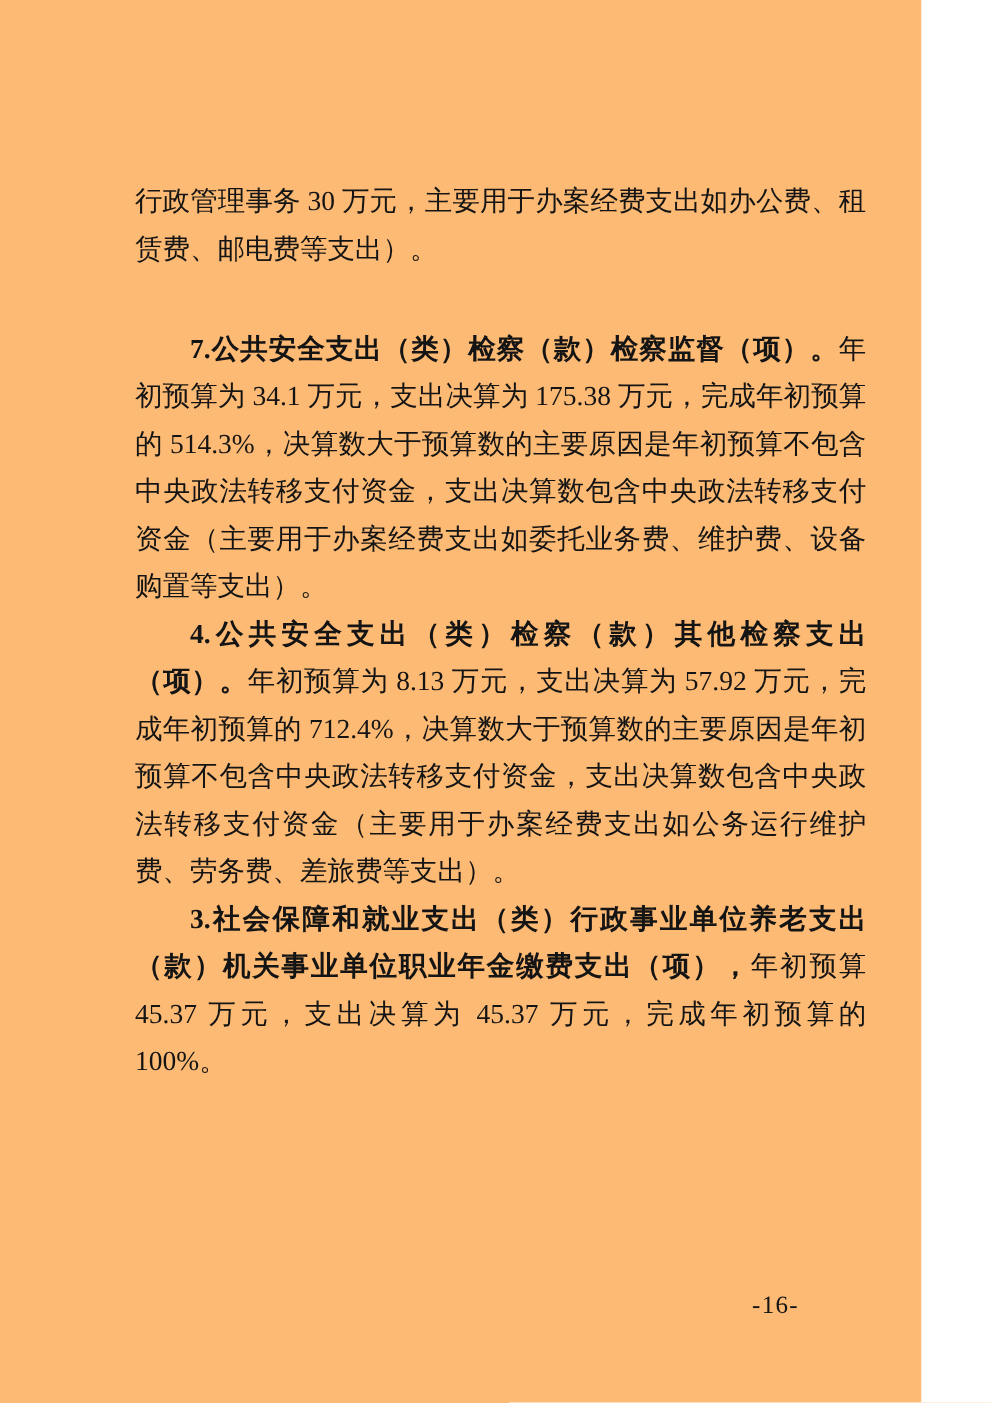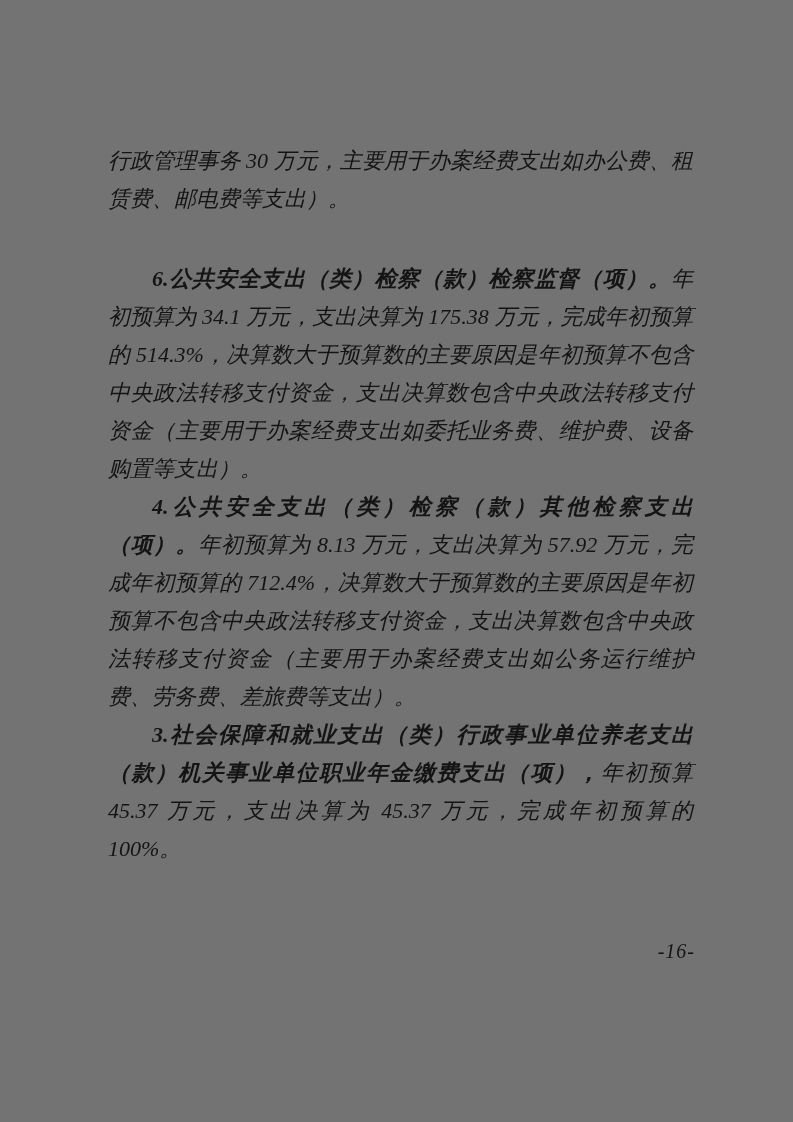--- a/index.html
+++ b/index.html
@@ -4,58 +4,57 @@
 <style>
   * { margin: 0; padding: 0; box-sizing: border-box; }
   html, body {
     width: 793px;
     height: 1122px;
     background: #ffffff;
     font-family: "Liberation Serif", "DejaVu Serif", serif;
   }
   .page {
     position: relative;
-    width: 793px;
+    width: 737px;
     height: 1122px;
-    background: #737373;
+    background: #fdba74;
     overflow: hidden;
-    font-style: italic;
   }
   .content {
     position: absolute;
     left: 108px;
     top: 142px;
     width: 585px;
     font-size: 22px;
     line-height: 38px;
     color: #141414;
     text-align: justify;
     text-justify: inter-ideograph;
   }
   p.para { margin: 0; }
   p.para.indent { text-indent: 44px; }
   .spacer { height: 42px; }
   .seg-bold { font-weight: 700; }
   .seg-regular { font-weight: 400; }
   .page-number {
     position: absolute;
-    top: 940px;
+    top: 1033px;
     right: 98px;
     font-size: 20px;
     color: #141414;
     letter-spacing: 1px;
     font-family: "Liberation Serif", "DejaVu Serif", serif;
     text-align: center;
   }
 </style>
 </head>
 <body>
 
 <div class="page">
   <div class="content">
       <p class="para"><span class="seg-regular">行政管理事务 30 万元，主要用于办案经费支出如办公费、租赁费、邮电费等支出）。</span></p>
       <div class="spacer"></div>
-      <p class="para indent"><span class="seg-bold">6.公共安全支出（类）检察（款）检察监督（项）。</span><span class="seg-regular">年初预算为 34.1 万元，支出决算为 175.38 万元，完成年初预算的 514.3%，决算数大于预算数的主要原因是年初预算不包含中央政法转移支付资金，支出决算数包含中央政法转移支付资金（主要用于办案经费支出如委托业务费、维护费、设备购置等支出）。</span></p>
+      <p class="para indent"><span class="seg-bold">7.公共安全支出（类）检察（款）检察监督（项）。</span><span class="seg-regular">年初预算为 34.1 万元，支出决算为 175.38 万元，完成年初预算的 514.3%，决算数大于预算数的主要原因是年初预算不包含中央政法转移支付资金，支出决算数包含中央政法转移支付资金（主要用于办案经费支出如委托业务费、维护费、设备购置等支出）。</span></p>
       <p class="para indent"><span class="seg-bold">4.公共安全支出（类）检察（款）其他检察支出（项）。</span><span class="seg-regular">年初预算为 8.13 万元，支出决算为 57.92 万元，完成年初预算的 712.4%，决算数大于预算数的主要原因是年初预算不包含中央政法转移支付资金，支出决算数包含中央政法转移支付资金（主要用于办案经费支出如公务运行维护费、劳务费、差旅费等支出）。</span></p>
       <p class="para indent"><span class="seg-bold">3.社会保障和就业支出（类）行政事业单位养老支出（款）机关事业单位职业年金缴费支出（项），</span><span class="seg-regular">年初预算 45.37 万元，支出决算为 45.37 万元，完成年初预算的 100%。</span></p>
     </div>
   <div class="page-number">-16-</div>
 </div>
 
 </body></html>

